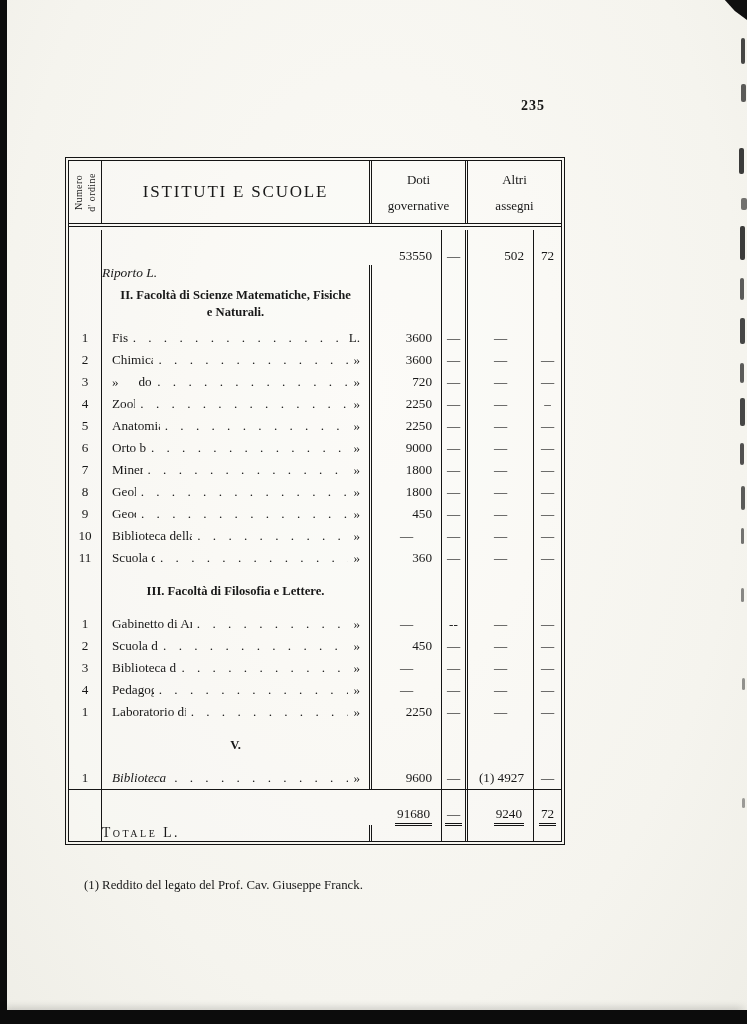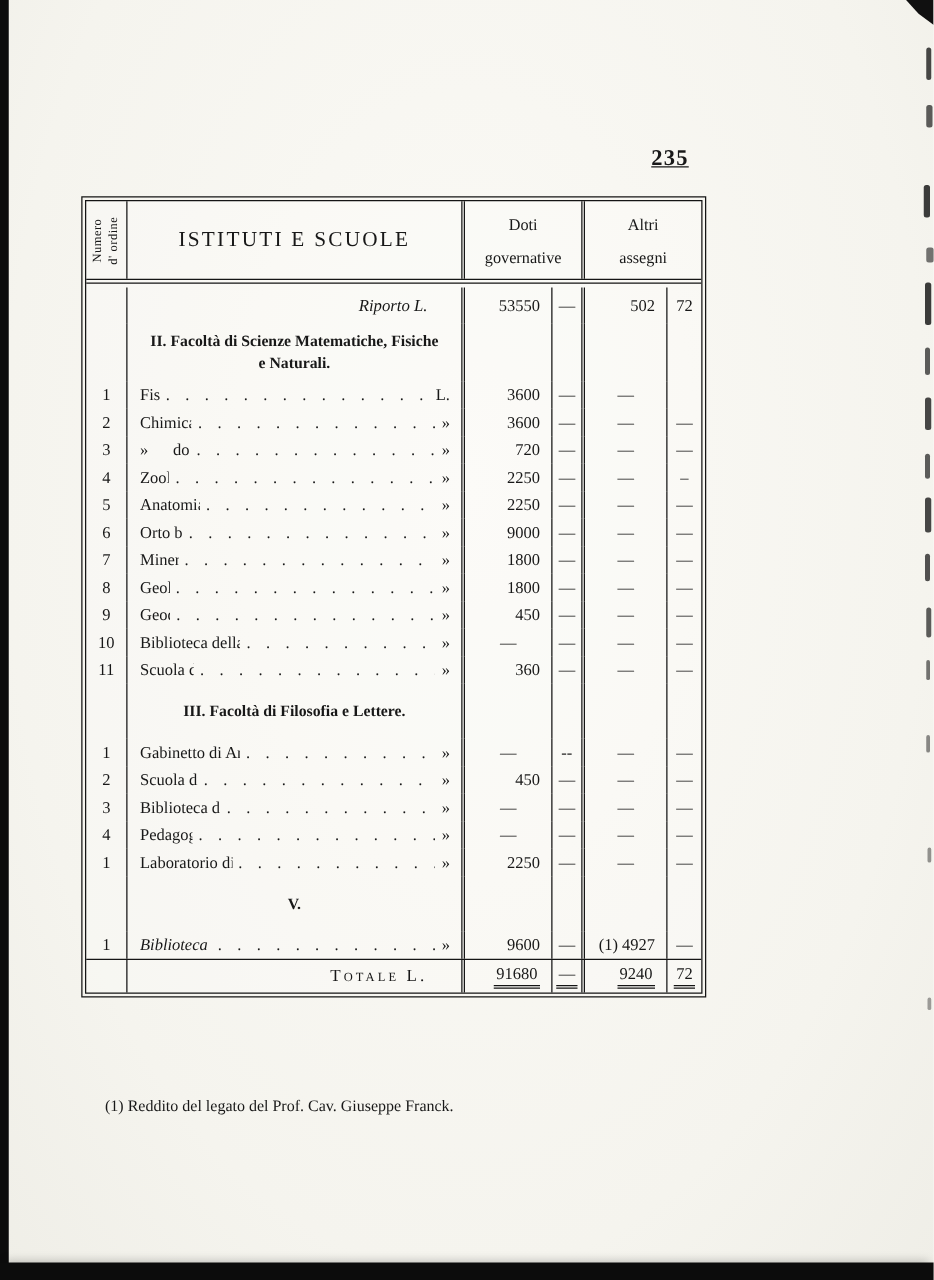--- a/index.html
+++ b/index.html
@@ -13,21 +13,21 @@
   }
   
   .edge-left { position:absolute; left:0; top:0; width:7px; height:100%; background:#0c0c0c;
     box-shadow: 6px 0 8px -4px rgba(0,0,0,.22); }
   .edge-bottom { position:absolute; left:0; bottom:0; width:100%; height:14px; background:#0c0c0c;
     box-shadow: 0 -5px 8px -4px rgba(0,0,0,.25); }
   .smudges i { position:absolute; display:block; background:#1a1a1a; border-radius:2px; }
   .corner-tr { position:absolute; top:0; right:0; width:27px; height:20px; background:#101010;
     clip-path: polygon(18% 0, 100% 0, 100% 100%, 55% 55%); }
 
-  .page-number { position:absolute; left:521px; top:116px; font-size:18px; font-weight:bold; letter-spacing:1px;text-decoration:underline; }
+  .page-number { position:absolute; left:521px; top:98px; font-size:14px; font-weight:bold; letter-spacing:1px; }
 
   
   .doc-table {
     position:absolute; left:68px; top:160px; width:494px;
     border:1.6px solid #141414; outline:1.2px solid #141414; outline-offset:2px;
     background:rgba(255,255,255,0.25);
   }
   .t-row { display:grid; grid-template-columns:33px 1fr 70px 26px 66px 27px; }
   .cell { display:flex; align-items:center; min-width:0; font-size:13.2px; }
   .c1 { justify-content:center; border-right:1.2px solid #151515; }
@@ -57,21 +57,21 @@
   .r-totale { min-height:27px; border-top:1.2px solid #151515; }
 
   .label-cell { padding-left:10px; padding-right:6px; }
   .lab { flex:0 1 auto; white-space:nowrap; overflow:hidden; }
   .lab.italic { font-style:italic; }
   .leader { flex:1 1 auto; min-width:0; overflow:hidden; white-space:nowrap; word-spacing:9px; margin:0 5px; }
   .unit { flex:0 0 auto; padding-right:3px; }
 
   .section-label { justify-content:center; text-align:center; font-weight:bold; font-size:12.6px;
                    padding:6px 14px; line-height:1.35; }
-  .right-label { justify-content:flex-end; padding-right:27px; }
+  .right-label { padding-right:27px;margin-top:35px; }
   .riporto-text { font-style:italic; font-size:13.4px; }
   .totale-text { font-variant:small-caps; letter-spacing:2.5px; font-size:13.6px; }
 
   .r-totale .dbl { border-bottom:3px double #141414; padding:0 2px 1px; }
 
   .footnote { position:absolute; left:84px; top:878px; font-size:12.8px; }
 </style>
 </head>
 <body>
 

